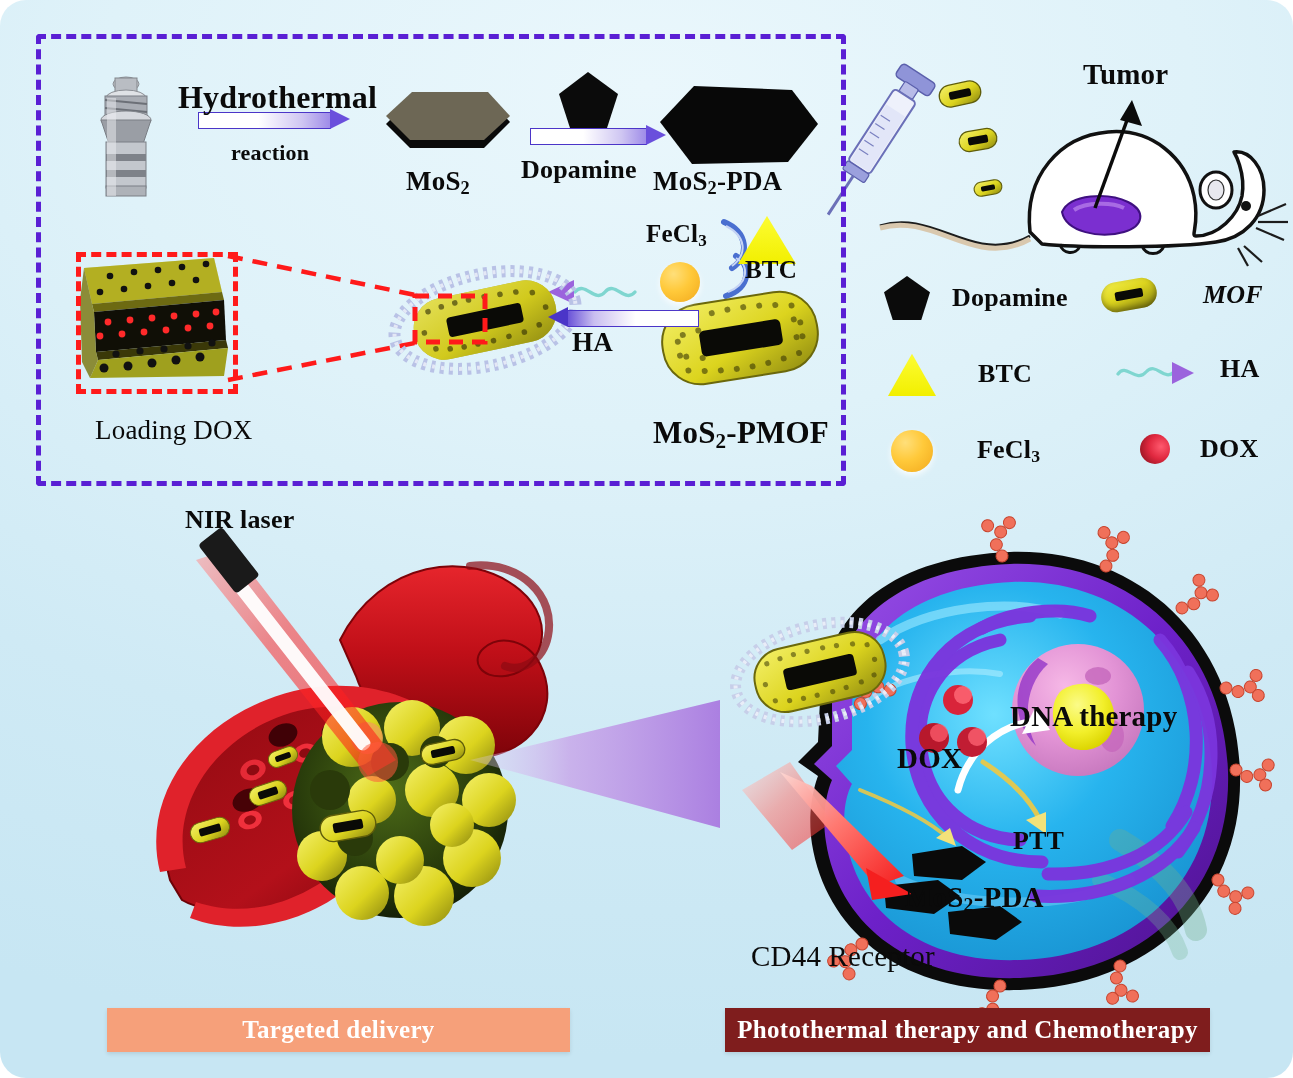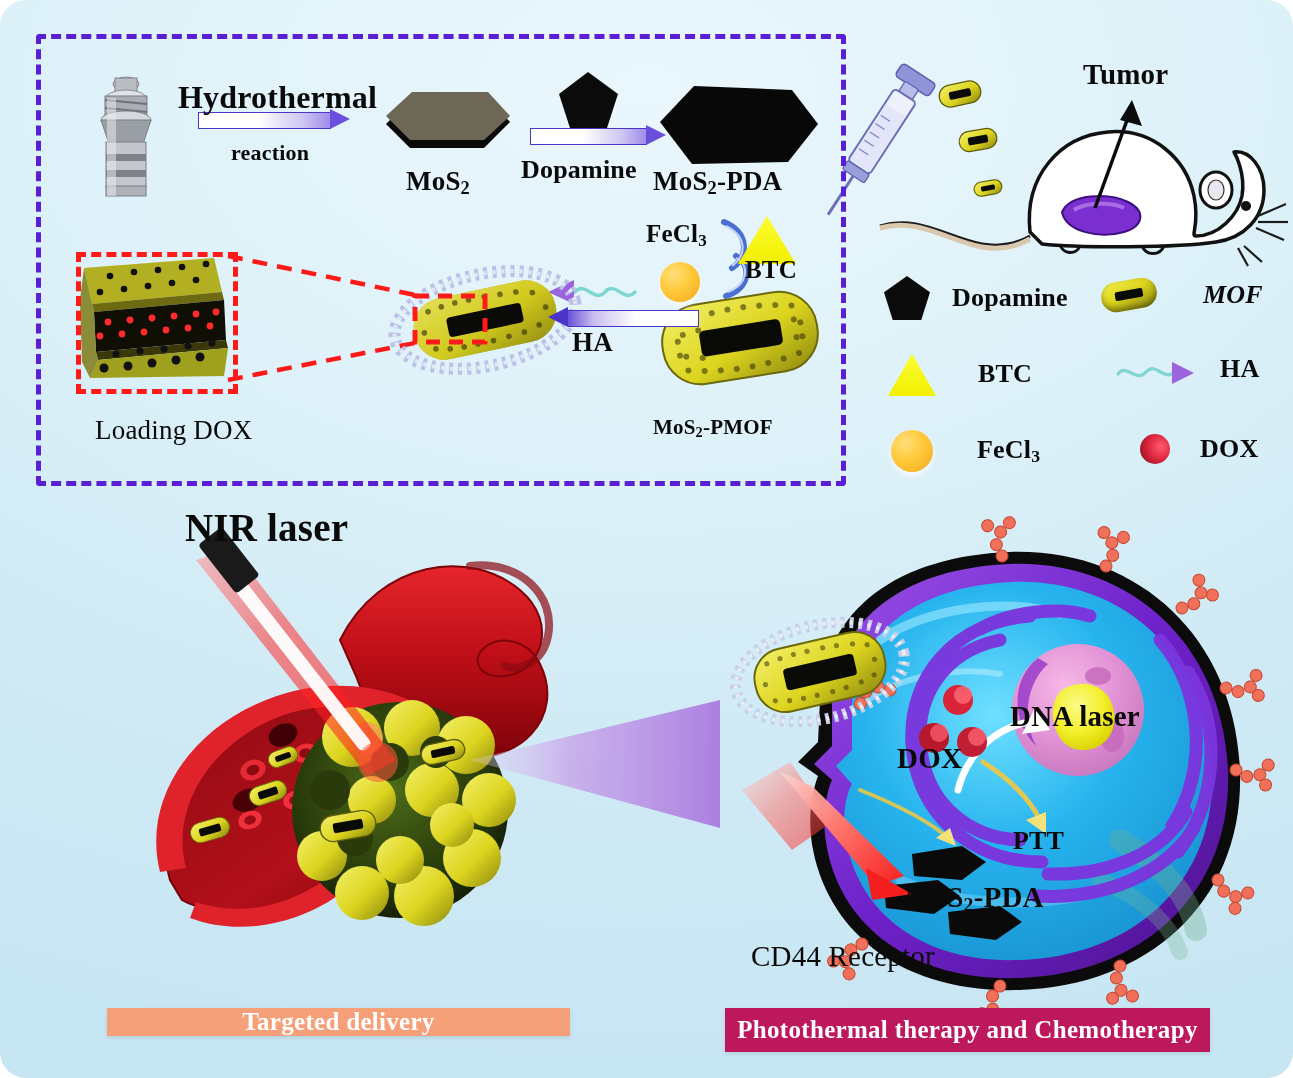--- a/index.html
+++ b/index.html
@@ -53,23 +53,23 @@
   
   .redbox{position:absolute;border:5px dashed #ff1a1a;}
 
   
   .legrow{position:absolute;display:flex;align-items:center;}
 
   
   .banner{position:absolute;display:flex;align-items:center;justify-content:center;
     color:#ffffff;font-weight:bold;letter-spacing:.3px;
     font-family:"Liberation Serif", serif;}
-  #banner-left{left:107px;top:1008px;width:463px;height:28px;background:#f6a07a;
+  #banner-left{left:107px;top:1008px;width:463px;height:44px;background:#f6a07a;
     box-shadow:0 2px 4px rgba(0,0,0,.10);font-size:25px;}
-  #banner-right{left:725px;top:1008px;width:485px;height:44px;background:#be185d;
+  #banner-right{left:725px;top:1008px;width:485px;height:44px;background:#7f1d1d;
     box-shadow:0 2px 4px rgba(0,0,0,.10);font-size:25px;}
 
   
   svg.layer{position:absolute;left:0;top:0;width:1293px;height:1078px;overflow:visible;
     pointer-events:none;}
 </style>
 </head>
 <body>
 
 <div id="canvas">
@@ -640,21 +640,21 @@
   <div class="lbl" style="left:646px;top:220px;font-size:25px;">
     <span>FeCl</span><sub>3</sub>
   </div>
   <div class="lbl" style="left:745px;top:256px;font-size:25px;">BTC</div>
 
   <div class="lbl" style="left:572px;top:327px;font-size:27px;">HA</div>
 
   <div class="lbl" style="left:95px;top:415px;font-size:27px;font-weight:normal;">Loading DOX</div>
 
 
-  <div class="lbl" style="left:653px;top:415px;font-size:21px;">
+  <div class="lbl" style="left:653px;top:415px;font-size:31px;">
     <span>MoS</span><sub>2</sub><span>-PMOF</span>
   </div>
 
   <div class="lbl" style="left:1083px;top:58px;font-size:29px;">Tumor</div>
 
   <div class="legrow" style="left:884px;top:276px;">
     <div class="pentagon" style="position:relative;width:46px;height:44px;"></div>
     <span class="lbl" style="position:relative;left:22px;top:0;font-size:26px;">Dopamine</span>
   </div>
 
@@ -685,25 +685,25 @@
     <span class="lbl" style="position:relative;left:44px;top:0;font-size:26px;">
       <span>FeCl</span><sub>3</sub>
     </span>
   </div>
 
   <div class="legrow" style="left:1140px;top:434px;">
     <div class="doxdot" style="position:relative;width:30px;height:30px;"></div>
     <span class="lbl" style="position:relative;left:30px;top:0;font-size:26px;">DOX</span>
   </div>
 
-  <div class="lbl" style="left:185px;top:505px;font-size:39px;">NIR laser</div>
+  <div class="lbl" style="left:185px;top:505px;font-size:26px;">NIR laser</div>
 
   <div class="lbl" style="left:897px;top:742px;font-size:29px;">DOX</div>
 
-  <div class="lbl" style="left:1010px;top:700px;font-size:29px;">DNA laser</div>
+  <div class="lbl" style="left:1010px;top:700px;font-size:29px;">DNA therapy</div>
 
   <div class="lbl" style="left:1013px;top:826px;font-size:26px;">PTT</div>
 
   <div class="lbl" style="left:905px;top:881px;font-size:29px;">
     <span>MoS</span><sub>2</sub><span>-PDA</span>
   </div>
 
   <div class="lbl" style="left:751px;top:940px;font-size:29px;font-weight:normal;">CD44 Receptor</div>
 
   <div class="banner" id="banner-left">Targeted delivery</div>

